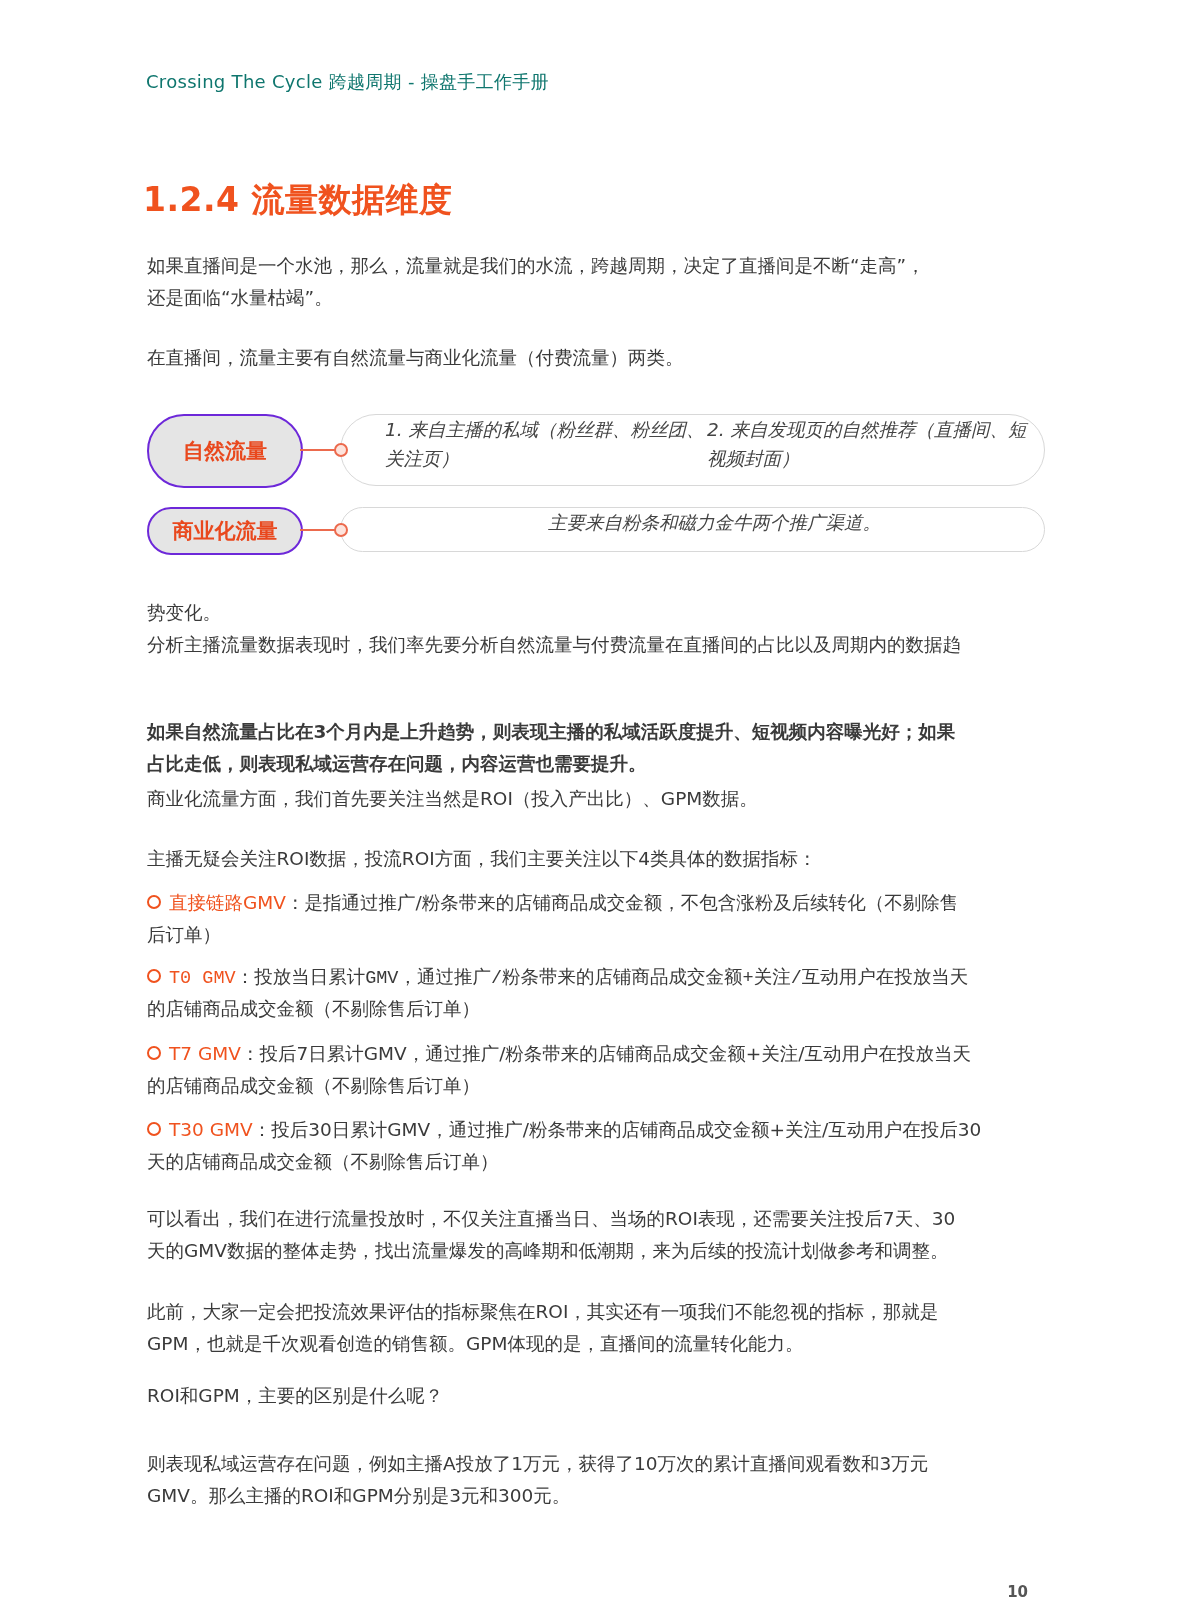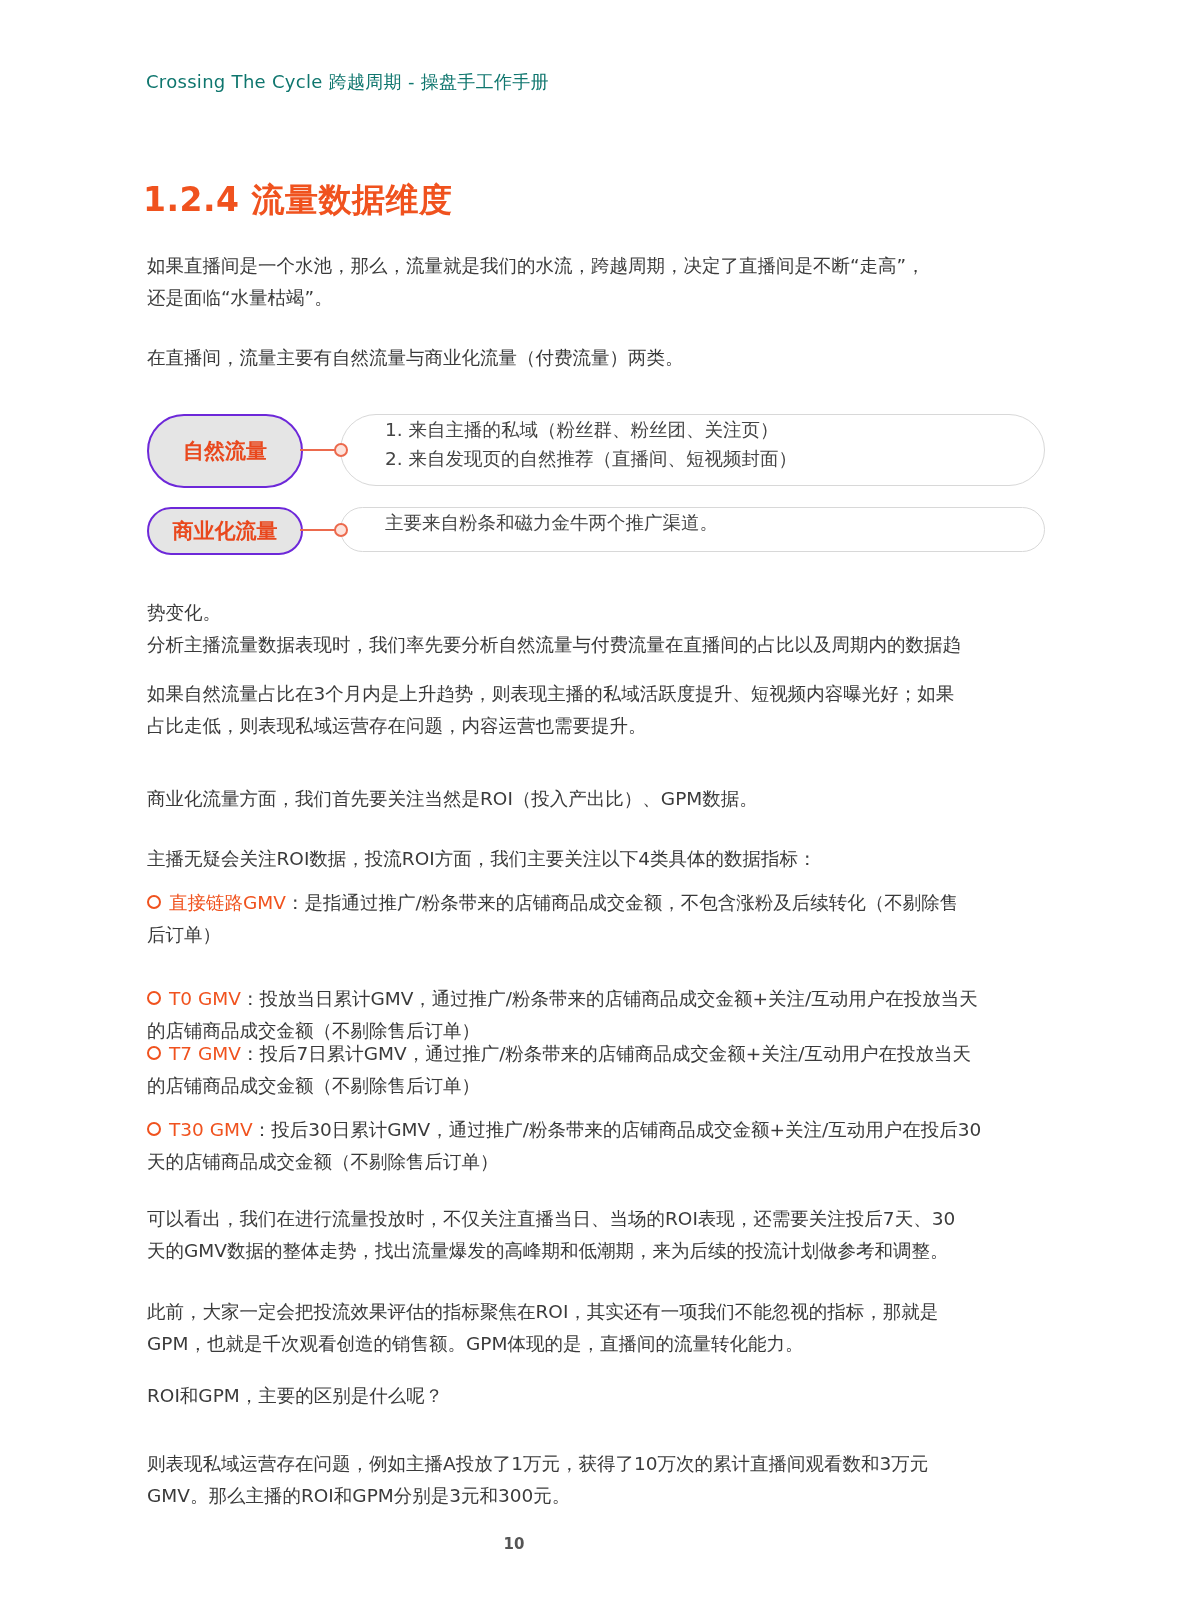--- a/index.html
+++ b/index.html
@@ -8,22 +8,22 @@
   .header { position: absolute; left: 146px; top: 70px; font-size: 18px; color: #0f766e; letter-spacing: 0.3px; }
   .title { position: absolute; left: 143px; top: 178px; font-size: 33px; font-weight: bold; color: #f0521e; letter-spacing: 0.5px; }
   .para { position: absolute; left: 147px; width: 900px; font-size: 18.5px; line-height: 32px; color: #3a3a3a; }
   .accent { color: #f0521e; }
   .bullet { display: inline-block; width: 10px; height: 10px; border: 2.5px solid #f0521e; border-radius: 50%; margin-right: 8px; vertical-align: middle; position: relative; top: -2px; }
   .pill { position: absolute; background: #e5e5e5; border: 2px solid #6d28d9; border-radius: 40px;
           color: #e9481d; font-weight: bold; display: flex; align-items: center; justify-content: center; font-size: 21px; }
   .connector { position: absolute; height: 2px; background: #ec6a4d; }
   .dot { position: absolute; width: 10px; height: 10px; border: 2px solid #ec6a4d; border-radius: 50%; background: #fde3dc; }
   .box { position: absolute; border: 1.5px solid #d8d8d8; border-radius: 40px; background: #fff;
-         font-size: 18.5px; line-height: 29px; color: #444; display: flex; flex-direction: column; justify-content: flex-start; padding-left: 44px; box-sizing: border-box; }
-  .page-num { position: absolute; left: 0; width: 1028px; top: 1535px; text-align: center; font-size: 15px; font-weight: bold; color: #555; }
+         font-size: 18.5px; line-height: 29px; color: #444; display: flex; flex-direction: row; justify-content: center; padding-left: 44px; box-sizing: border-box; font-style: italic; }
+  .page-num { position: absolute; left: 0; width: 1028px; top: 1583px; text-align: right; font-size: 15px; font-weight: bold; color: #555; }
 </style>
 </head>
 <body>
 
 <div class="header">Crossing The Cycle 跨越周期 - 操盘手工作手册</div>
 <div class="title">1.2.4 流量数据维度</div>
 
 <div class="para" style="top:250px;">
   <div>如果直播间是一个水池，那么，流量就是我们的水流，跨越周期，决定了直播间是不断“走高”，</div>
   <div>还是面临“水量枯竭”。</div>
@@ -45,32 +45,32 @@
   </div>
   <div class="pill" style="left:147px; top:507px; width:152px; height:44px;">商业化流量</div>
   <div class="connector" style="left:300px; top:529px; width:36px;"></div>
   <div class="dot" style="left:334px; top:523px;"></div>
 </div>
 
 <div class="para" style="top:597px;">
   <div>势变化。</div>
   <div>分析主播流量数据表现时，我们率先要分析自然流量与付费流量在直播间的占比以及周期内的数据趋</div>
 </div>
-<div class="para" style="top:678px;">
+<div class="para" style="top:716px;font-weight:bold;">
   <div>如果自然流量占比在3个月内是上升趋势，则表现主播的私域活跃度提升、短视频内容曝光好；如果</div>
   <div>占比走低，则表现私域运营存在问题，内容运营也需要提升。</div>
 </div>
 <div class="para" style="top:783px;">商业化流量方面，我们首先要关注当然是ROI（投入产出比）、GPM数据。</div>
 <div class="para" style="top:843px;">主播无疑会关注ROI数据，投流ROI方面，我们主要关注以下4类具体的数据指标：</div>
 
 <div class="para" style="top:887px;">
   <div><span class="bullet"></span><span class="accent">直接链路GMV</span><span>：是指通过推广/粉条带来的店铺商品成交金额，不包含涨粉及后续转化（不剔除售</span></div>
   <div>后订单）</div>
 </div>
-<div class="para" style="top:983px;">
+<div class="para" style="top:963px;font-family:Liberation Mono, monospace;">
   <div><span class="bullet"></span><span class="accent">T0 GMV</span><span>：投放当日累计GMV，通过推广/粉条带来的店铺商品成交金额+关注/互动用户在投放当天</span></div>
   <div>的店铺商品成交金额（不剔除售后订单）</div>
 </div>
 <div class="para" style="top:1038px;">
   <div><span class="bullet"></span><span class="accent">T7 GMV</span><span>：投后7日累计GMV，通过推广/粉条带来的店铺商品成交金额+关注/互动用户在投放当天</span></div>
   <div>的店铺商品成交金额（不剔除售后订单）</div>
 </div>
 <div class="para" style="top:1114px;">
   <div><span class="bullet"></span><span class="accent">T30 GMV</span><span>：投后30日累计GMV，通过推广/粉条带来的店铺商品成交金额+关注/互动用户在投后30</span></div>
   <div>天的店铺商品成交金额（不剔除售后订单）</div>

